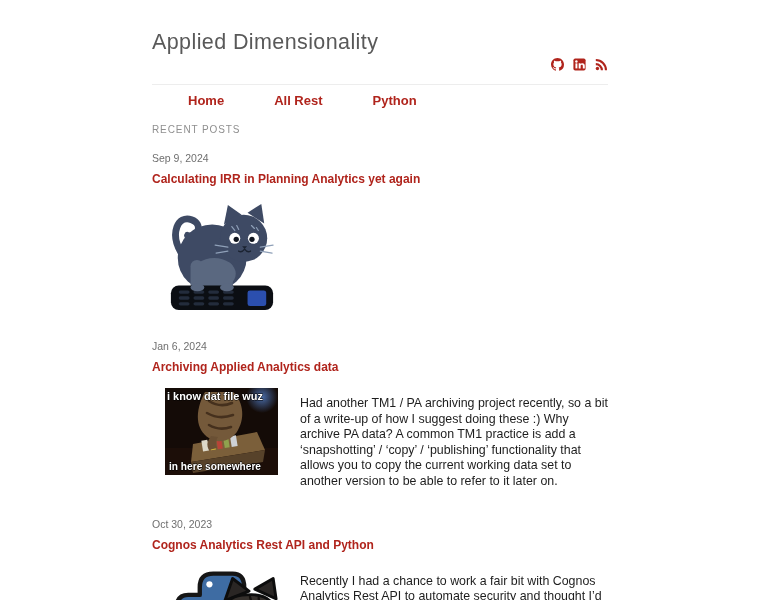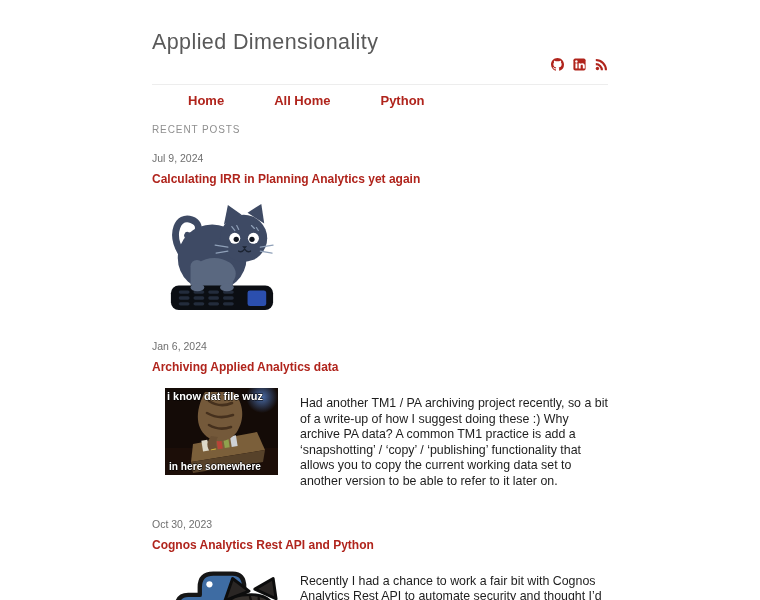--- a/index.html
+++ b/index.html
@@ -56,30 +56,30 @@
           <path d="M1 6.2 A 8.8 8.8 0 0 1 9.8 15 L 7.2 15 A 6.2 6.2 0 0 0 1 8.8 Z"></path>
           <path d="M1 1.2 A 13.8 13.8 0 0 1 14.8 15 L 12.2 15 A 11.2 11.2 0 0 0 1 3.8 Z"></path>
         </svg>
       </a>
     </div>
 
     <hr class="divider">
 
     <nav class="main-nav">
       <a>Home</a>
-      <a>All Home</a>
+      <a>All Rest</a>
       <a>Python</a>
     </nav>
   </header>
 
   <main>
     <h2 class="section-heading">RECENT POSTS</h2>
 
     <article class="post">
-      <div class="post-date">Jul 9, 2024</div>
+      <div class="post-date">Sep 9, 2024</div>
       <h3 class="post-title">Calculating IRR in Planning Analytics yet again</h3>
       <div class="post-row">
         <figure class="post-fig">
           <svg width="113" height="112" viewBox="0 0 115 112">
             <rect width="115" height="112" fill="#ffffff"></rect>
             <path d="M16,52 C5,33 13,14 27,19 C39,23 34,39 23,35" stroke="#3e4a64" stroke-width="7" fill="none" stroke-linecap="round"></path>
             <ellipse cx="48" cy="58" rx="35" ry="34" fill="#3e4a64"></ellipse>
             <rect x="26" y="60" width="13" height="32" rx="6.5" fill="#5a6880"></rect>
             <rect x="56" y="62" width="13" height="30" rx="6.5" fill="#5a6880"></rect>
             <ellipse cx="50" cy="74" rx="22" ry="16" fill="#5a6880"></ellipse>

